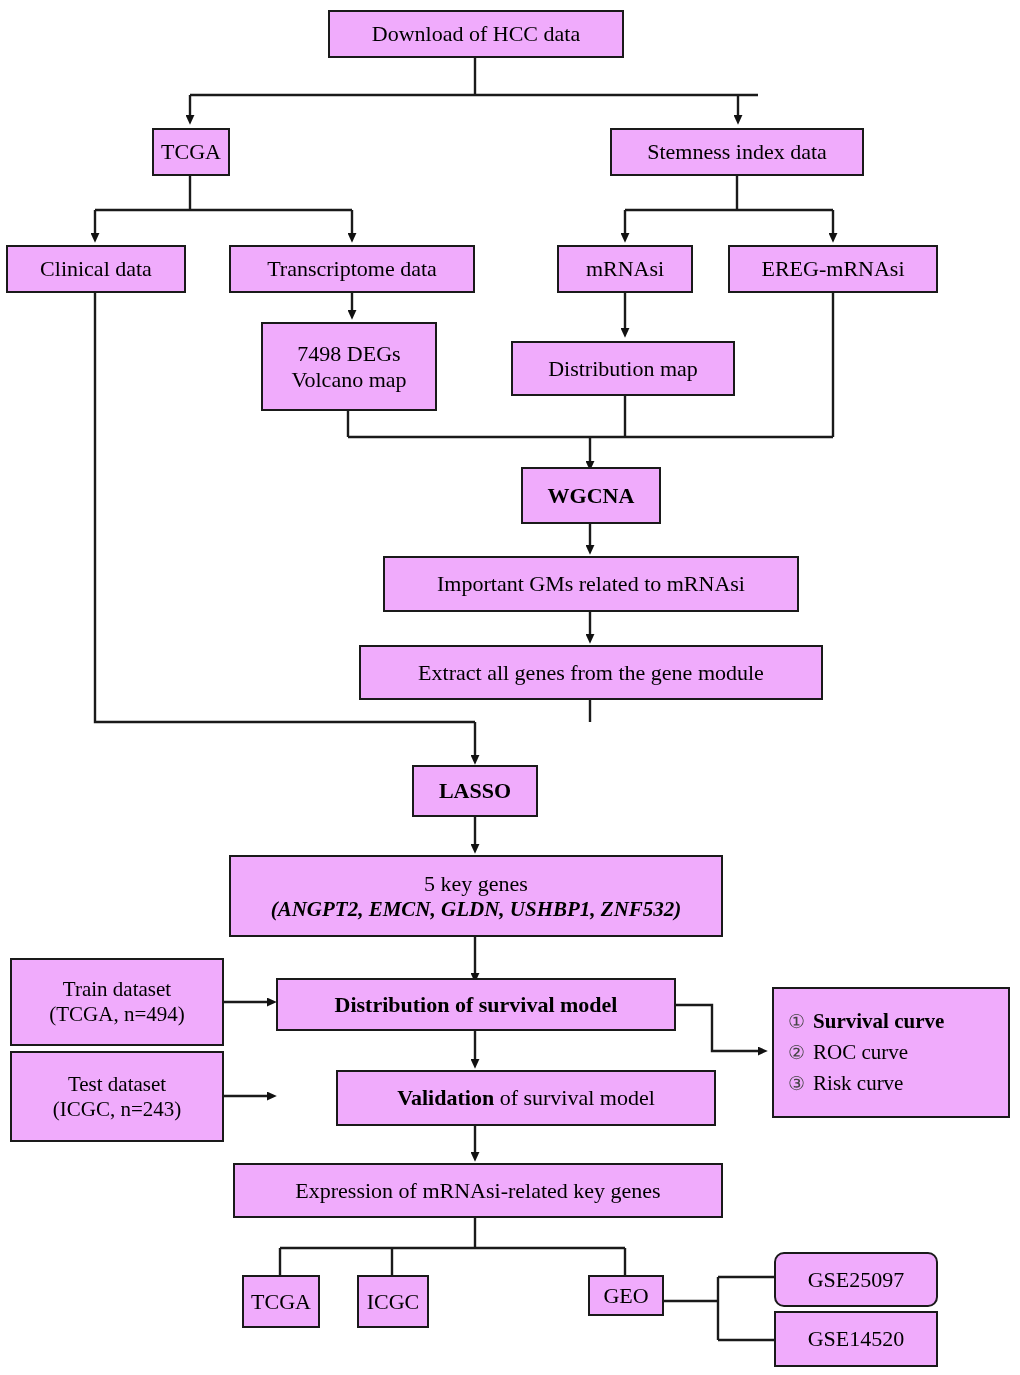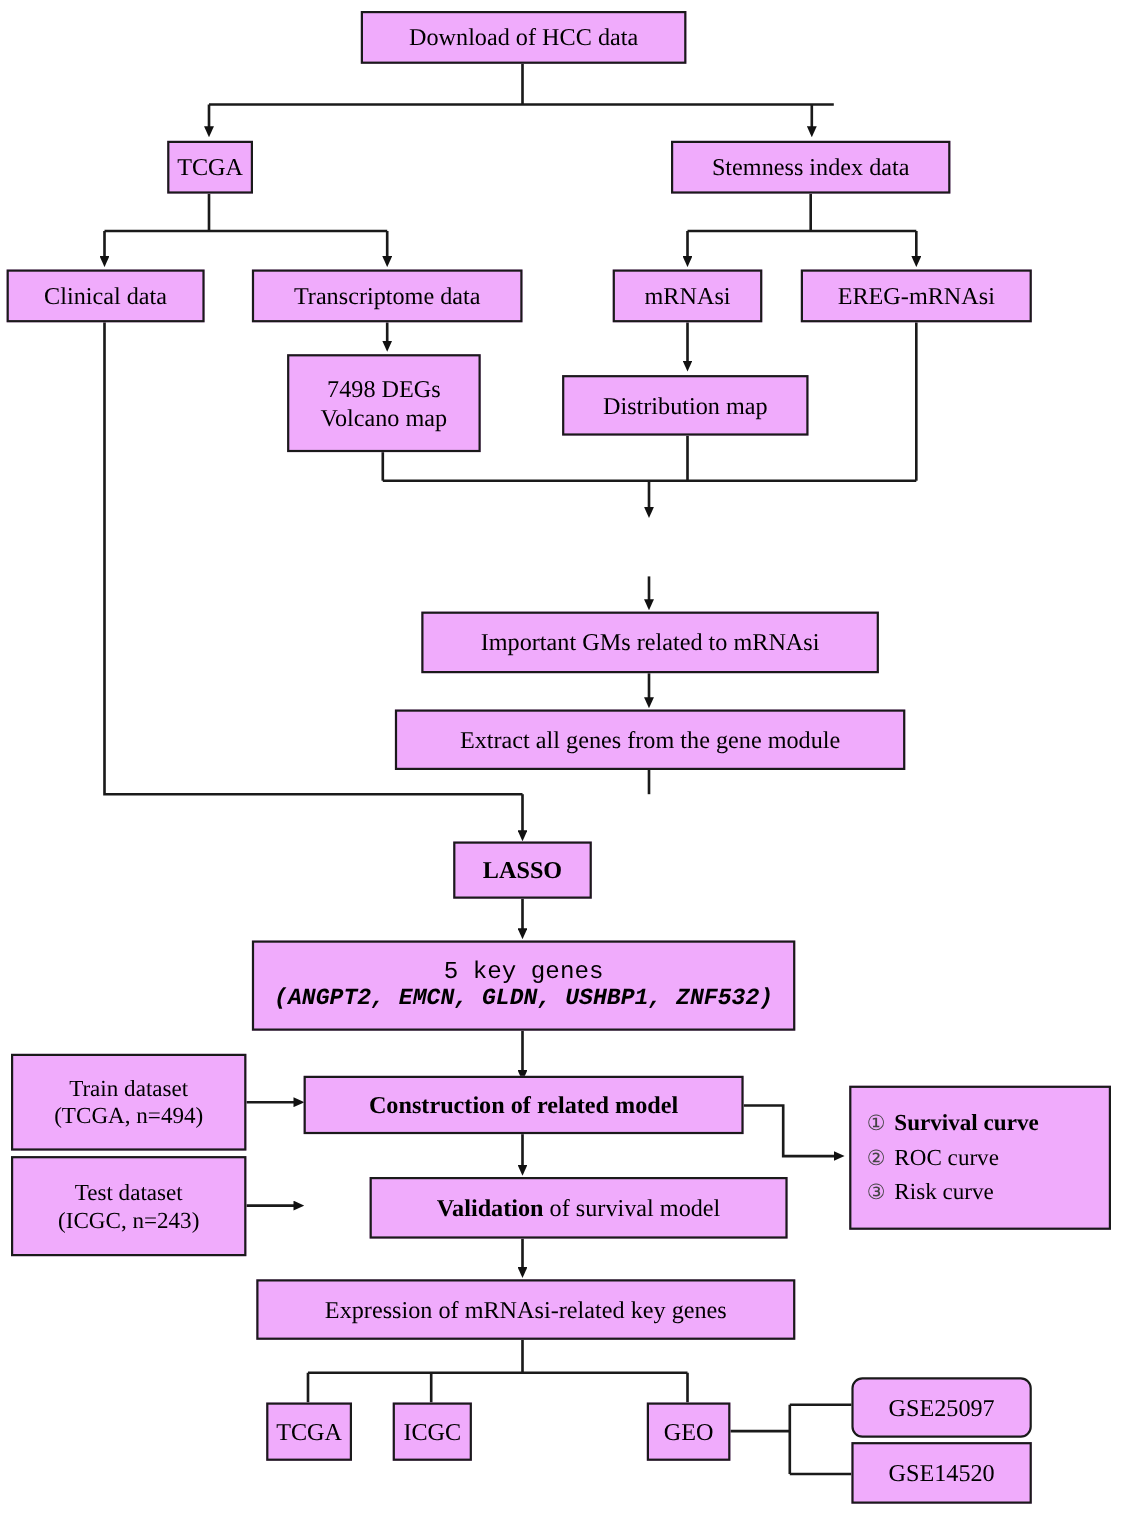--- a/index.html
+++ b/index.html
@@ -168,50 +168,53 @@
 
   <div class="node t22" style="left:261px; top:322px; width:176px; height:89px;">
     <span class="line">7498 DEGs</span>
     <span class="line">Volcano map</span>
   </div>
 
   <div class="node t22" style="left:511px; top:341px; width:224px; height:55px;">
     <span class="line">Distribution map</span>
   </div>
 
+  <div class="node t22 bold" style="left:521px; top:467px; width:140px; height:57px;">
+    <span class="line">WGCNA</span>
+  </div>
 
   <div class="node t22" style="left:383px; top:556px; width:416px; height:56px;">
     <span class="line">Important GMs related to mRNAsi</span>
   </div>
 
   <div class="node t22" style="left:359px; top:645px; width:464px; height:55px;">
     <span class="line">Extract all genes from the gene module</span>
   </div>
 
   <div class="node t22 bold" style="left:412px; top:765px; width:126px; height:52px;">
     <span class="line">LASSO</span>
   </div>
 
-  <div class="node" style="left:229px; top:855px; width:494px; height:82px;font-family:Liberation Mono, monospace;">
+  <div class="node" style="left:229px; top:855px; width:494px; height:82px;">
     <span class="line t22">5 key genes</span>
     <span class="line t21 bolditalic">(ANGPT2, EMCN, GLDN, USHBP1, ZNF532)</span>
   </div>
 
   <div class="node" style="left:10px; top:958px; width:214px; height:88px;">
     <span class="line t21">Train dataset</span>
     <span class="line t21">(TCGA, n=494)</span>
   </div>
 
   <div class="node" style="left:10px; top:1051px; width:214px; height:91px;">
     <span class="line t21">Test dataset</span>
     <span class="line t21">(ICGC, n=243)</span>
   </div>
 
   <div class="node t22" style="left:276px; top:978px; width:400px; height:53px;">
-    <span class="line bold">Construction of related model</span>
+    <span class="line bold">Distribution of survival model</span>
   </div>
 
   <div class="node t22" style="left:296px; top:1070px; width:380px; height:56px;margin-left:40px;">
     <span class="line"><span class="bold">Validation</span><span> of survival model</span></span>
   </div>
 
   <div class="node listnode" style="left:772px; top:987px; width:238px; height:131px;">
     <div class="row">
       <span class="circnum">①</span>
       <span class="t21 bold">Survival curve</span>
@@ -231,21 +234,21 @@
   </div>
 
   <div class="node t22" style="left:242px; top:1275px; width:78px; height:53px;">
     <span class="line">TCGA</span>
   </div>
 
   <div class="node t22" style="left:357px; top:1275px; width:72px; height:53px;">
     <span class="line">ICGC</span>
   </div>
 
-  <div class="node t22" style="left:588px; top:1275px; width:76px; height:53px;text-align:right;">
+  <div class="node t22" style="left:588px; top:1275px; width:76px; height:41px;text-align:right;">
     <span class="line">GEO</span>
   </div>
 
   <div class="node t22" style="left:774px; top:1252px; width:164px; height:55px;border-radius:10px;">
     <span class="line">GSE25097</span>
   </div>
 
   <div class="node t22" style="left:774px; top:1311px; width:164px; height:56px;">
     <span class="line">GSE14520</span>
   </div>

